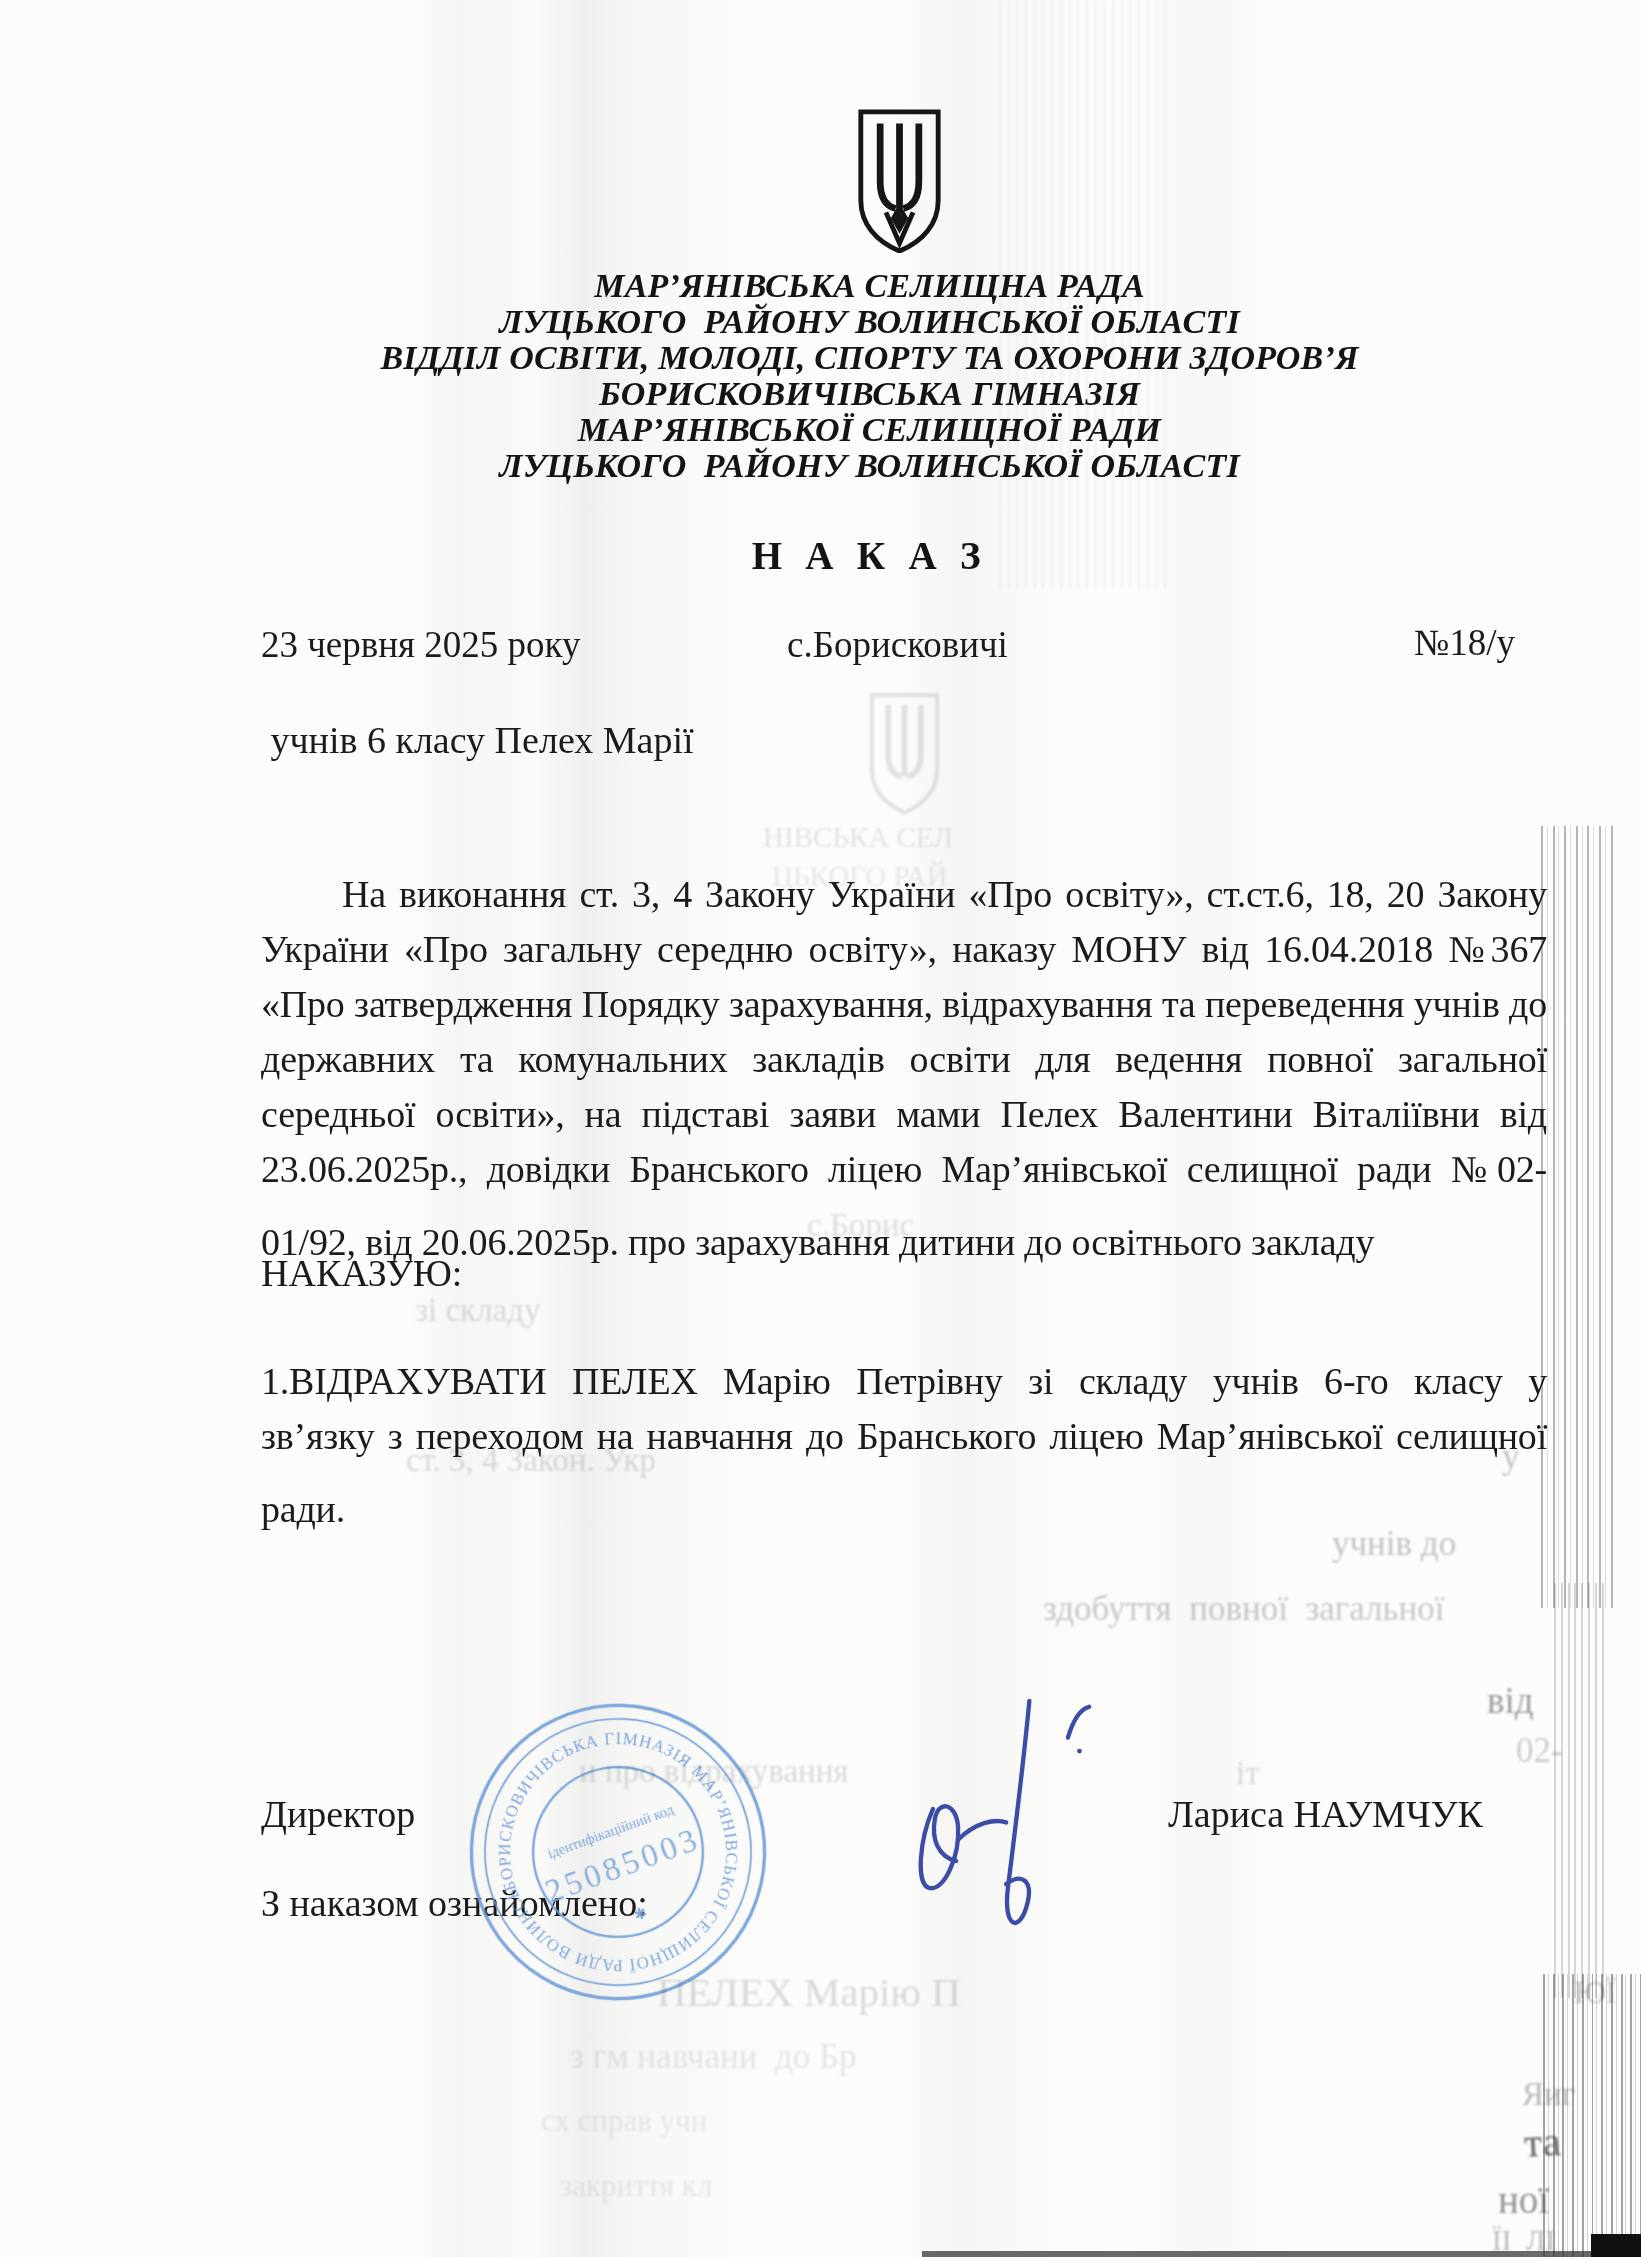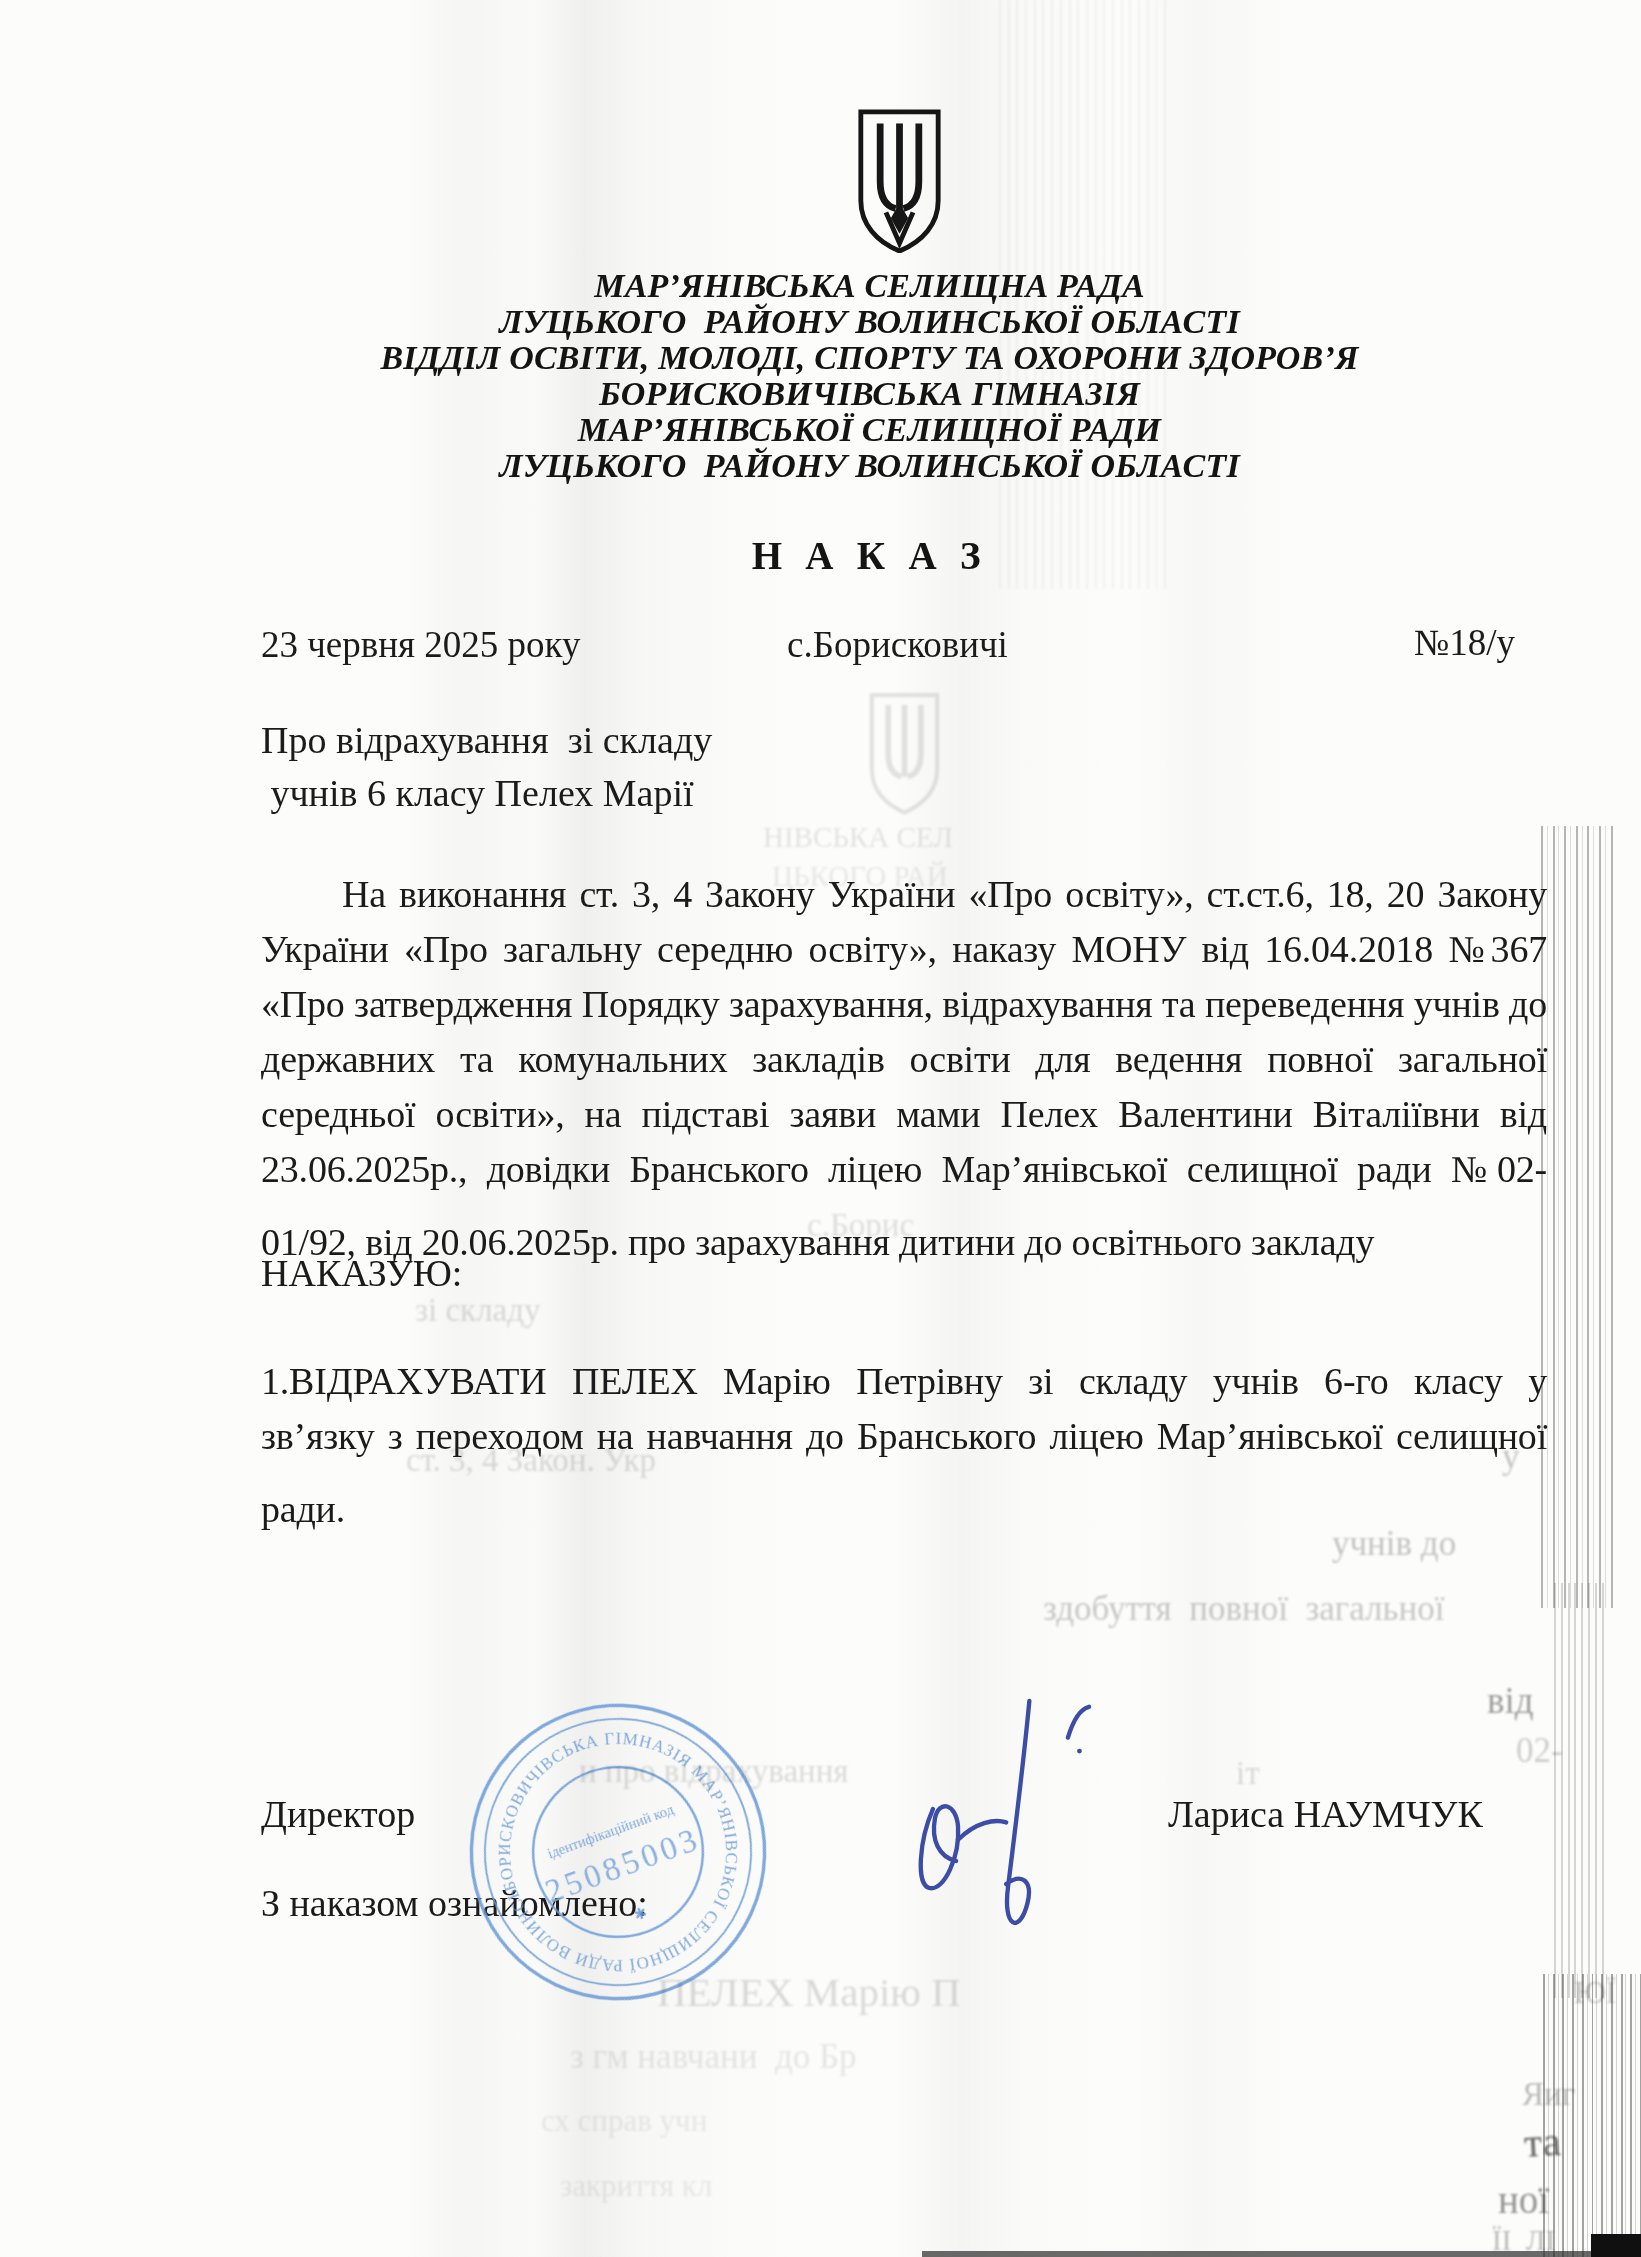--- a/index.html
+++ b/index.html
@@ -118,21 +118,20 @@
 
   <div class="order-title">Н А К А З</div>
 
   <div class="meta-row">
     <span class="meta-date">23 червня 2025 року</span>
     <span class="meta-place">с.Борисковичі</span>
     <span class="meta-number">№18/у</span>
   </div>
 
   <div class="subject">
-      <div class="jline">Про відрахування  зі складу</div>
       <div class="jline"> учнів 6 класу Пелех Марії</div>
     </div>
 
   <div class="intro">
       <div class="jline">На виконання ст. 3, 4 Закону України «Про освіту», ст.ст.6, 18, 20 Закону</div>
       <div class="jline">України «Про загальну середню освіту», наказу МОНУ від 16.04.2018 №367</div>
       <div class="jline">«Про затвердження Порядку зарахування, відрахування та переведення учнів до</div>
       <div class="jline">державних та комунальних закладів освіти для ведення повної загальної</div>
       <div class="jline">середньої освіти», на підставі заяви мами Пелех Валентини Віталіївни від</div>
       <div class="jline">23.06.2025р., довідки  Бранського ліцею Мар’янівської селищної ради №02-</div>

